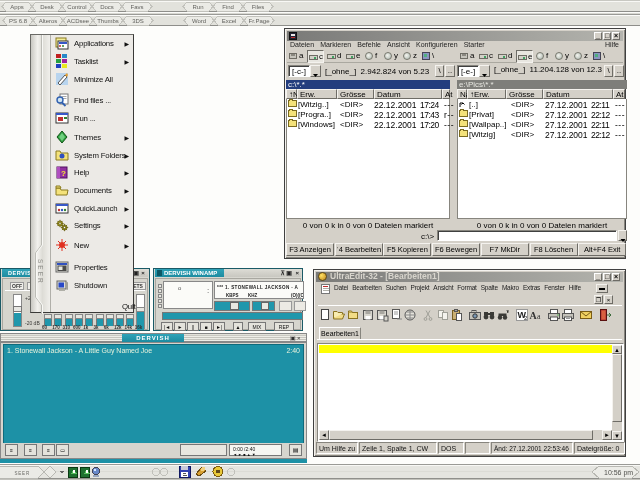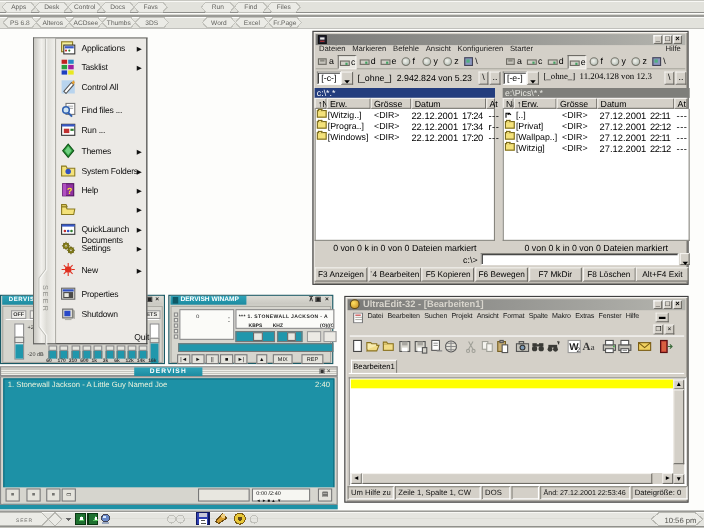--- a/index.html
+++ b/index.html
@@ -173,21 +173,21 @@
         </svg></span>
     <span class="abs t8" style="left:38px;top:2px;">[_ohne_]&nbsp; 2.942.824 von 5.23</span>
     <span class="abs btn3 t8" style="left:148px;top:0;width:9px;height:12px;text-align:center;line-height:10px;">\</span>
     <span class="abs btn3 t8" style="left:158px;top:0;width:10px;height:12px;text-align:center;line-height:10px;">..</span>
   </div>
   <div class="abs" style="left:171px;top:36px;width:169px;height:13px;">
     <span class="abs sunk t8" style="left:1px;top:0px;width:22px;height:12px;line-height:11px;text-align:center;">[-e-]</span>
     <span class="abs btn3" style="left:23px;top:0px;width:11px;height:12px;"><svg width="9" height="10">
           <path d="M2 4 L7 4 L4.5 7 Z" fill="#000"></path>
         </svg></span>
-    <span class="abs t8" style="left:38px;top:0;font-family:Liberation Serif, serif;">[_ohne_]&nbsp; 11.204.128 von 12.3</span>
+    <span class="abs t8" style="left:38px;top:0;">[_ohne_]&nbsp; 11.204.128 von 12.3</span>
     <span class="abs btn3 t8" style="left:148px;top:0;width:9px;height:12px;text-align:center;line-height:10px;">\</span>
     <span class="abs btn3 t8" style="left:158px;top:0;width:10px;height:12px;text-align:center;line-height:10px;">..</span>
   </div>
 
   <div class="abs" style="left:1px;top:51px;width:164px;height:9px;background:#233d7e;color:#fff;font-size:8px;line-height:9px;padding-left:2px;">c:\*.*</div>
   <div class="abs" style="left:172px;top:51px;width:170px;height:9px;background:#7e7e7a;color:#e8e8e2;font-size:8px;line-height:9px;padding-left:2px;">e:\Pics\*.*</div>
 
   <div class="abs" id="hdrL" style="left:1px;top:60px;width:164px;height:10px;">
       <span class="abs" style="left:0px;top:0;width:11px;height:10px;background:#d4d0c8;border:1px solid;border-color:#f4f2ee #6e6c66 #6e6c66 #f4f2ee;font-size:8px;line-height:9px;padding-left:2px;color:#000;">↑N</span>
       <span class="abs" style="left:11px;top:0;width:40px;height:10px;background:#d4d0c8;border:1px solid;border-color:#f4f2ee #6e6c66 #6e6c66 #f4f2ee;font-size:8px;line-height:9px;padding-left:2px;color:#000;">Erw.</span>
@@ -214,21 +214,21 @@
         <span class="abs" style="left:133px;top:1px;letter-spacing:-0.5px;">17:24</span>
         <span class="abs" style="left:157px;top:1px;letter-spacing:0.5px;">---</span>
       </span>
       <span class="abs" style="left:0;top:10px;height:10px;width:100%;font-size:8.5px;color:#000;">
         <span class="abs" style="left:1px;top:1px;width:9px;height:7px;background:#f4e27a;border:1px solid #7a6a20;">
           <span class="abs" style="left:0px;top:-2px;width:4px;height:2px;background:#f4e27a;border:1px solid #7a6a20;border-bottom:none;"></span>
         </span>
         <span class="abs" style="left:11px;top:1px;width:41px;overflow:hidden;font-size:8px;">[Progra..]</span>
         <span class="abs" style="left:53px;top:1px;font-size:8px;">&lt;DIR&gt;</span>
         <span class="abs" style="left:87px;top:1px;">22.12.2001</span>
-        <span class="abs" style="left:133px;top:1px;letter-spacing:-0.5px;">17:34</span>
+        <span class="abs" style="left:133px;top:1px;letter-spacing:-0.5px;">17:43</span>
         <span class="abs" style="left:157px;top:1px;letter-spacing:0.5px;">r--</span>
       </span>
       <span class="abs" style="left:0;top:20px;height:10px;width:100%;font-size:8.5px;color:#000;">
         <span class="abs" style="left:1px;top:1px;width:9px;height:7px;background:#f4e27a;border:1px solid #7a6a20;">
           <span class="abs" style="left:0px;top:-2px;width:4px;height:2px;background:#f4e27a;border:1px solid #7a6a20;border-bottom:none;"></span>
         </span>
         <span class="abs" style="left:11px;top:1px;width:41px;overflow:hidden;font-size:8px;">[Windows]</span>
         <span class="abs" style="left:53px;top:1px;font-size:8px;">&lt;DIR&gt;</span>
         <span class="abs" style="left:87px;top:1px;">22.12.2001</span>
         <span class="abs" style="left:133px;top:1px;letter-spacing:-0.5px;">17:20</span>
@@ -606,21 +606,21 @@
           </svg></span>
         <span class="abs" style="left:22px;top:4px;font-size:7.8px;letter-spacing:-0.2px;color:#111;">Tasklist</span>
         <span class="abs" style="right:4px;top:5px;font-size:6px;color:#111;">▶</span>
       </div>
       <div class="abs" style="left:21px;top:36px;right:0;height:17px;">
         <span class="abs" style="left:3px;top:1px;width:14px;height:14px;"><svg width="14" height="14">
             <rect x="1" y="1" width="12" height="12" fill="#b8d4ee"></rect>
             <path d="M3 11 L10 3 L12 5 L5 13 Z" fill="#fff" stroke="#555"></path>
             <path d="M10 3 L12 1 L13 3 L12 5 Z" fill="#e8a030"></path>
           </svg></span>
-        <span class="abs" style="left:22px;top:4px;font-size:7.8px;letter-spacing:-0.2px;color:#111;">Control All</span>
+        <span class="abs" style="left:22px;top:4px;font-size:7.8px;letter-spacing:-0.2px;color:#111;">Minimize All</span>
       </div>
       <div class="abs" style="left:21px;top:57px;right:0;height:17px;">
         <span class="abs" style="left:3px;top:1px;width:14px;height:14px;"><svg width="14" height="14">
             <rect x="5" y="1" width="8" height="10" fill="#fff" stroke="#777"></rect>
             <rect x="6.5" y="3" width="5" height="1" fill="#aaa"></rect>
             <rect x="6.5" y="5" width="5" height="1" fill="#aaa"></rect>
             <circle cx="5" cy="7" r="3" fill="#cfe4f2" stroke="#3060b0" stroke-width="1.4"></circle>
             <path d="M7 9.5 L10.5 13" stroke="#3060b0" stroke-width="1.8"></path>
           </svg></span>
         <span class="abs" style="left:22px;top:4px;font-size:7.8px;letter-spacing:-0.2px;color:#111;">Find files ...</span>
@@ -657,21 +657,21 @@
             <text x="6" y="11" font-size="8" font-weight="bold" fill="#f8e830" font-family="Liberation Sans">?</text>
           </svg></span>
         <span class="abs" style="left:22px;top:4px;font-size:7.8px;letter-spacing:-0.2px;color:#111;">Help</span>
         <span class="abs" style="right:4px;top:5px;font-size:6px;color:#111;">▶</span>
       </div>
       <div class="abs" style="left:21px;top:147px;right:0;height:17px;">
         <span class="abs" style="left:3px;top:1px;width:14px;height:14px;"><svg width="14" height="14">
             <path d="M1 5 L1 12 L12 12 L13 7 L6 7 L5 5 Z" fill="#f4e27a" stroke="#8a7a20"></path>
             <path d="M1 5 L1 3 L5 3 L6 5 Z" fill="#f4e27a" stroke="#8a7a20"></path>
           </svg></span>
-        <span class="abs" style="left:22px;top:4px;font-size:7.8px;letter-spacing:-0.2px;color:#111;margin-top:28px;">Documents</span>
+        <span class="abs" style="left:22px;top:4px;font-size:7.8px;letter-spacing:-0.2px;color:#111;">Documents</span>
         <span class="abs" style="right:4px;top:5px;font-size:6px;color:#111;">▶</span>
       </div>
       <div class="abs" style="left:21px;top:165px;right:0;height:17px;">
         <span class="abs" style="left:3px;top:1px;width:14px;height:14px;"><svg width="14" height="14">
             <rect x="1" y="3" width="12" height="9" fill="#fff" stroke="#333"></rect>
             <rect x="1" y="3" width="12" height="2" fill="#3858c8"></rect>
             <circle cx="4" cy="9" r="1.2" fill="#c03030"></circle>
             <circle cx="7" cy="9" r="1.2" fill="#3050c0"></circle>
             <circle cx="10" cy="9" r="1.2" fill="#308030"></circle>
           </svg></span>

